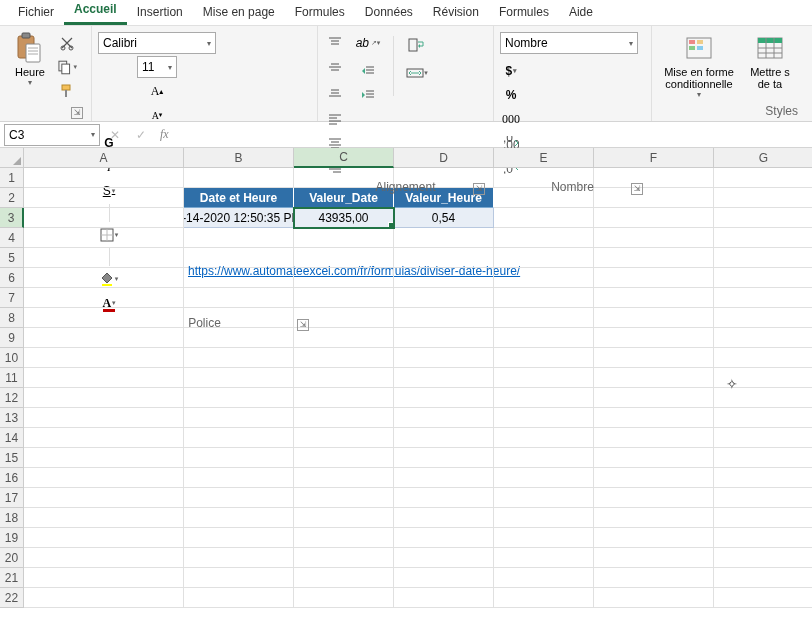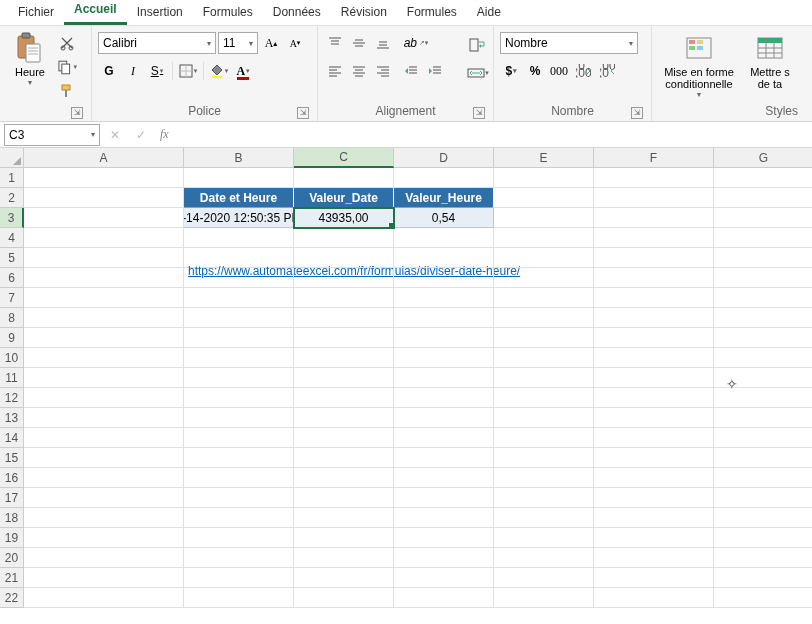--- a/index.html
+++ b/index.html
@@ -9,21 +9,21 @@
 .tab.active{color:#217346;border-bottom:3px solid #217346;font-weight:600;}
 .ribbon{display:flex;height:96px;background:#f5f5f5;border-bottom:1px solid #d4d4d4;}
 .group{display:flex;flex-direction:column;border-right:1px solid #e0e0e0;padding:4px 6px 0;}
 .group-body{flex:1;display:flex;align-items:flex-start;gap:2px;}
 .group-label{display:flex;justify-content:center;align-items:center;font-size:11px;color:#666;padding:2px 0 3px;position:relative;}
 .group-label .dlg{position:absolute;right:2px;bottom:2px;width:12px;height:12px;border:1px solid #999;font-size:8px;line-height:10px;text-align:center;color:#666;}
 .big-btn{display:flex;flex-direction:column;align-items:center;justify-content:flex-start;width:48px;height:72px;padding-top:2px;cursor:pointer;}
 .big-btn .ico{width:32px;height:32px;display:flex;align-items:center;justify-content:center;}
 .big-btn .lbl{font-size:11px;text-align:center;line-height:1.1;margin-top:2px;}
 .col{display:flex;flex-direction:column;gap:2px;}
-.row{display:flex;align-items:center;gap:2px;}
+.row{display:flex;align-items:center;gap:2px;flex-direction:column;}
 .sm{width:22px;height:22px;display:flex;align-items:center;justify-content:center;cursor:pointer;border:1px solid transparent;}
 .combo{height:22px;border:1px solid #aaa;background:#fff;display:flex;align-items:center;padding:0 4px;font-size:12px;justify-content:space-between;}
 .combo .arr{font-size:8px;color:#666;margin-left:4px;}
 .fbar{display:flex;align-items:center;height:26px;border-bottom:1px solid #d4d4d4;background:#fff;}
 .namebox{width:96px;height:22px;border:1px solid #aaa;margin:0 2px 0 4px;display:flex;align-items:center;justify-content:space-between;padding:0 4px;background:#fff;}
 .namebox .arr{font-size:8px;color:#666;}
 .fx-btn{width:26px;height:22px;display:flex;align-items:center;justify-content:center;color:#666;cursor:pointer;}
 .fx-lbl{font-style:italic;color:#888;margin:0 6px;font-family:"Times New Roman",serif;}
 .formula-input{flex:1;height:22px;border:none;outline:none;padding:0 4px;font-size:12px;}
 .sheet{display:flex;height:calc(100% - 148px);}
@@ -45,20 +45,21 @@
 svg{display:block;}
 .divv{width:1px;height:60px;background:#ddd;margin:4px 3px 0;}
 </style>
 </head>
 <body>
 
 <div class="tabbar">
   <div class="tab">Fichier</div>
   <div class="tab active">Accueil</div>
   <div class="tab">Insertion</div>
+  <div class="tab">Mise en page</div>
   <div class="tab">Formules</div>
   <div class="tab">Données</div>
   <div class="tab">Révision</div>
   <div class="tab">Formules</div>
   <div class="tab">Aide</div>
 </div>
 
 <div class="ribbon">
 
   <div class="group" style="width:92px">

